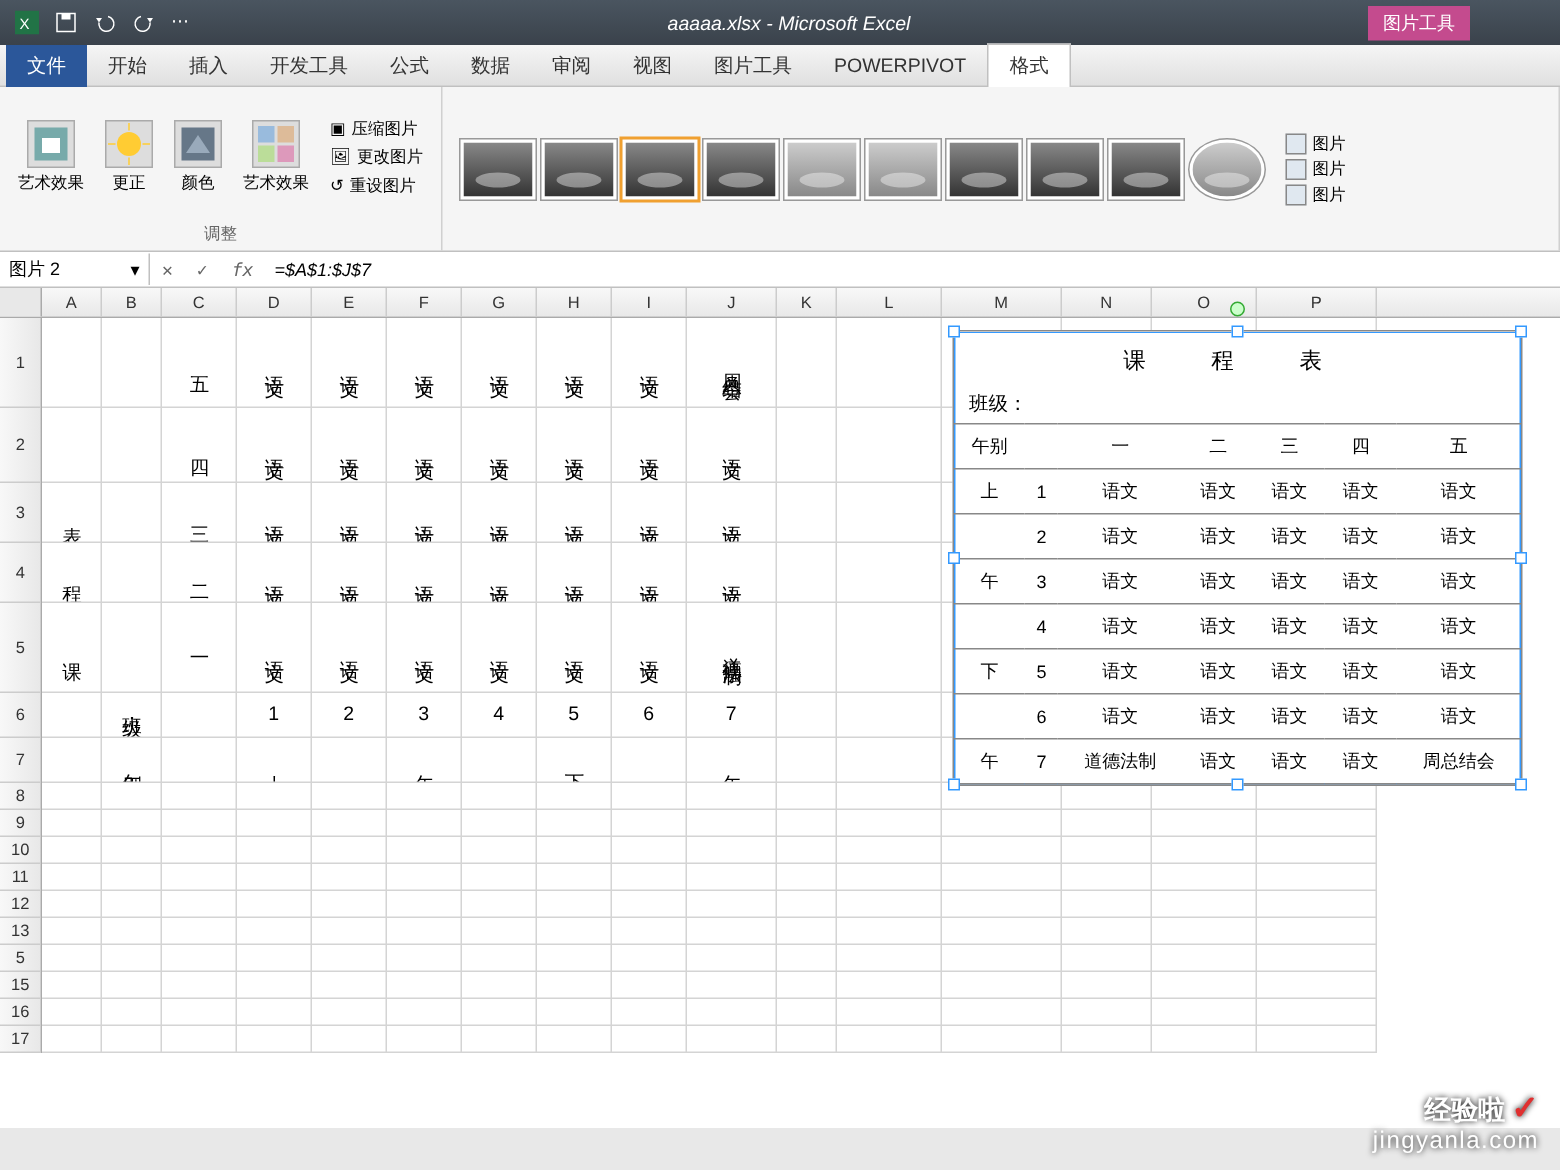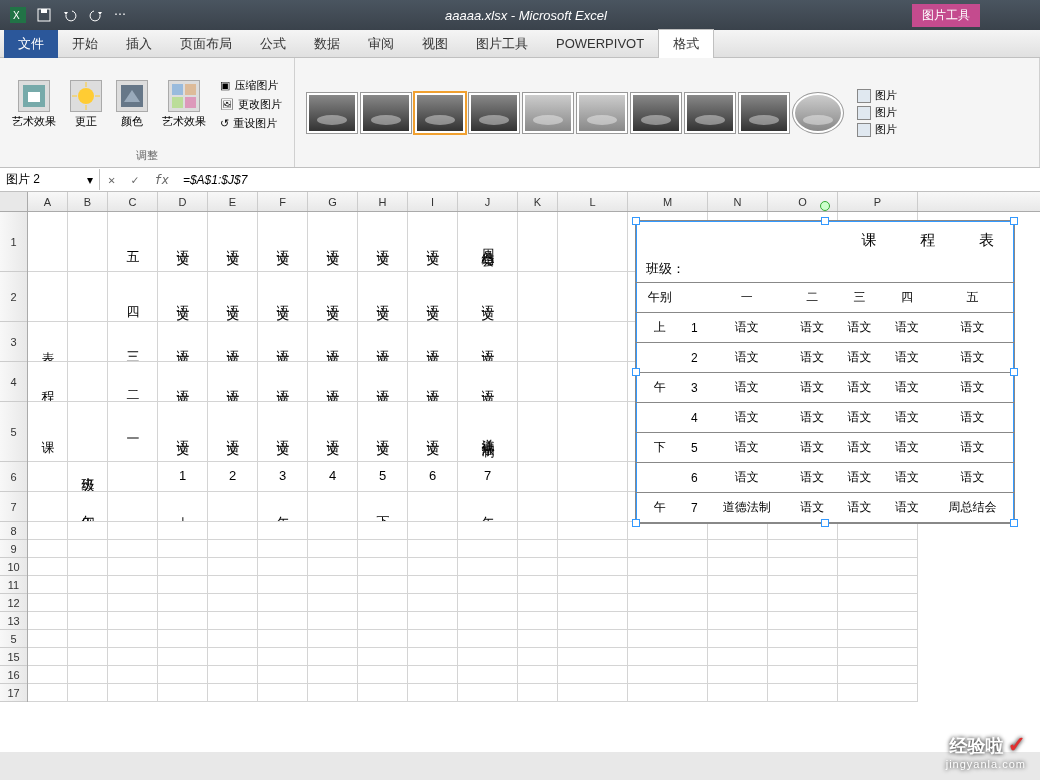--- a/index.html
+++ b/index.html
@@ -51,28 +51,28 @@
 
 .vtext { writing-mode: vertical-rl; text-orientation: upright; letter-spacing: 2px; font-size: 13px; }
 
 .embedded-img { position: absolute; left: 635px; top: 28px; width: 380px; border: 1px solid #888; background:#fff; box-shadow: 0 0 0 1px #3399ff inset; }
 .handle { position:absolute; width:8px; height:8px; background:#fff; border:1px solid #3399ff; }
 .h-tl{top:-4px;left:-4px}.h-tr{top:-4px;right:-4px}.h-bl{bottom:-4px;left:-4px}.h-br{bottom:-4px;right:-4px}
 .h-tm{top:-4px;left:50%;margin-left:-4px}.h-bm{bottom:-4px;left:50%;margin-left:-4px}
 .h-ml{top:50%;left:-4px;margin-top:-4px}.h-mr{top:50%;right:-4px;margin-top:-4px}
 .rot{position:absolute;top:-20px;left:50%;width:10px;height:10px;border:1px solid #3a3;border-radius:50%;background:#cfc;margin-left:-5px}
 
-.emb-title { text-align:right; padding:10px 0 6px; font-size:15px; letter-spacing:20px; font-family: KaiTi, serif; }
+.emb-title { text-align:center; padding:10px 0 6px; font-size:15px; letter-spacing:20px; font-family: KaiTi, serif; }
 .emb-class { padding: 4px 10px; font-size:13px; font-family: KaiTi, serif; }
 .emb-table { width:100%; border-collapse:collapse; font-size:12px; font-family: KaiTi, serif; }
 .emb-table td { border-top:1px solid #888; padding:6px 4px; text-align:center; }
 .emb-table tr:last-child td { border-bottom:1px solid #888; }
 
 .watermark { position:absolute; right:14px; bottom:10px; color:#fff; font-size:18px; font-weight:bold; text-shadow:0 0 4px #000; display:flex; flex-direction:column; align-items:flex-end; }
-.watermark .url { font-size:11px; font-weight:normal; letter-spacing:1px; }
+.watermark .url { font-size:16px; font-weight:normal; letter-spacing:1px; }
 .wm-check { color:#e03030; font-size:22px; margin-left:4px; }
 
 svg { display:block; }
 </style>
 </head>
 <body>
 
 <div class="titlebar">
   <div class="qat">
     <span class="qat-icon">
@@ -102,21 +102,21 @@
     <span class="qat-icon">⋯</span>
   </div>
   <div class="title-text">aaaaa.xlsx - Microsoft Excel</div>
   <div class="contextual-tab">图片工具</div>
 </div>
 
 <div class="menubar">
   <div class="file-tab">文件</div>
   <div class="menu-item">开始</div>
   <div class="menu-item">插入</div>
-  <div class="menu-item">页面布局</div>
+  <div class="menu-item">开发工具</div>
   <div class="menu-item">公式</div>
   <div class="menu-item">数据</div>
   <div class="menu-item">审阅</div>
   <div class="menu-item">视图</div>
   <div class="menu-item">图片工具</div>
   <div class="menu-item">POWERPIVOT</div>
   <div class="menu-item active">格式</div>
 </div>
 
 <div class="ribbon">

